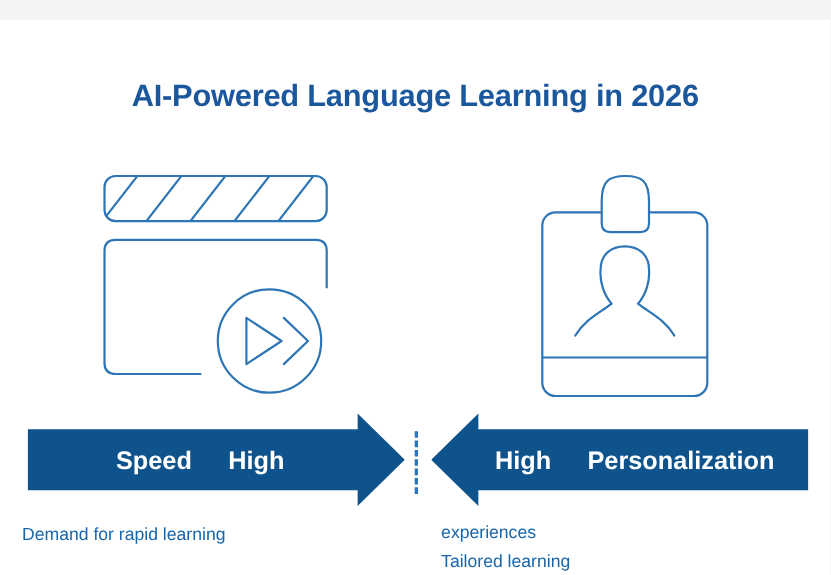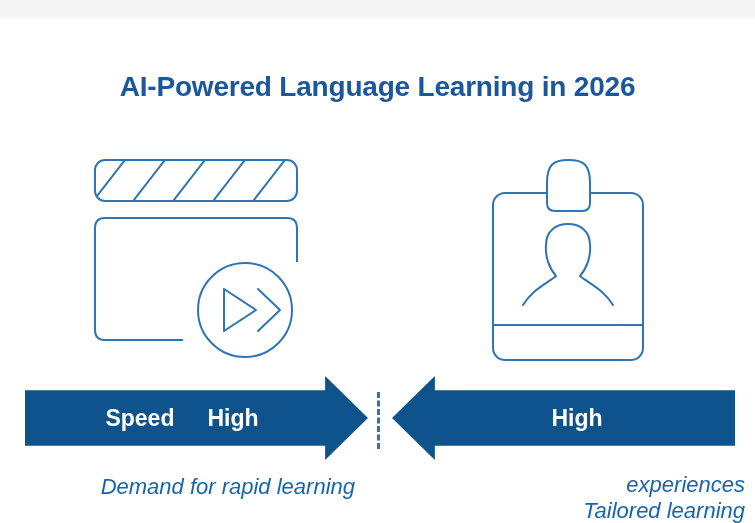--- a/index.html
+++ b/index.html
@@ -52,24 +52,23 @@
   .arrow-left  .label-row { left:0; width:300px; padding-left:14px; }
   .arrow-right .label-row { left:43px; width:300px; padding-right:16px; }
 
   .divider {
     position:absolute; left:377px; top:374px;
     height:57px; width:0;
     border-left:3px dashed var(--divider);
   }
   .caption {
     position:absolute; top:456px;
-    text-align:right;
-    font-size:22px; line-height:26px;
+    text-align:left;
+    font-size:16px; line-height:26px;
     color:var(--caption-text);
-    font-style:italic;
   }
   .caption-left  { left:20px;  width:335px; }
   .caption-right { left:401px; width:344px; top:454px; }
 </style>
 </head>
 <body>
 
 <div id="stage">
 
   <div class="title">AI-Powered Language Learning in 2026</div>
@@ -107,20 +106,21 @@
       <span>Speed</span>
       <span>High</span>
     </div>
   </div>
 
   <div class="divider"></div>
 
   <div class="arrow arrow-right">
     <div class="label-row">
       <span>High</span>
+      <span>Personalization</span>
     </div>
   </div>
 
   <div class="caption caption-left">Demand for rapid learning</div>
   <div class="caption caption-right">
     <div>experiences</div>
     <div>Tailored learning</div>
   </div>
 
 </div>

